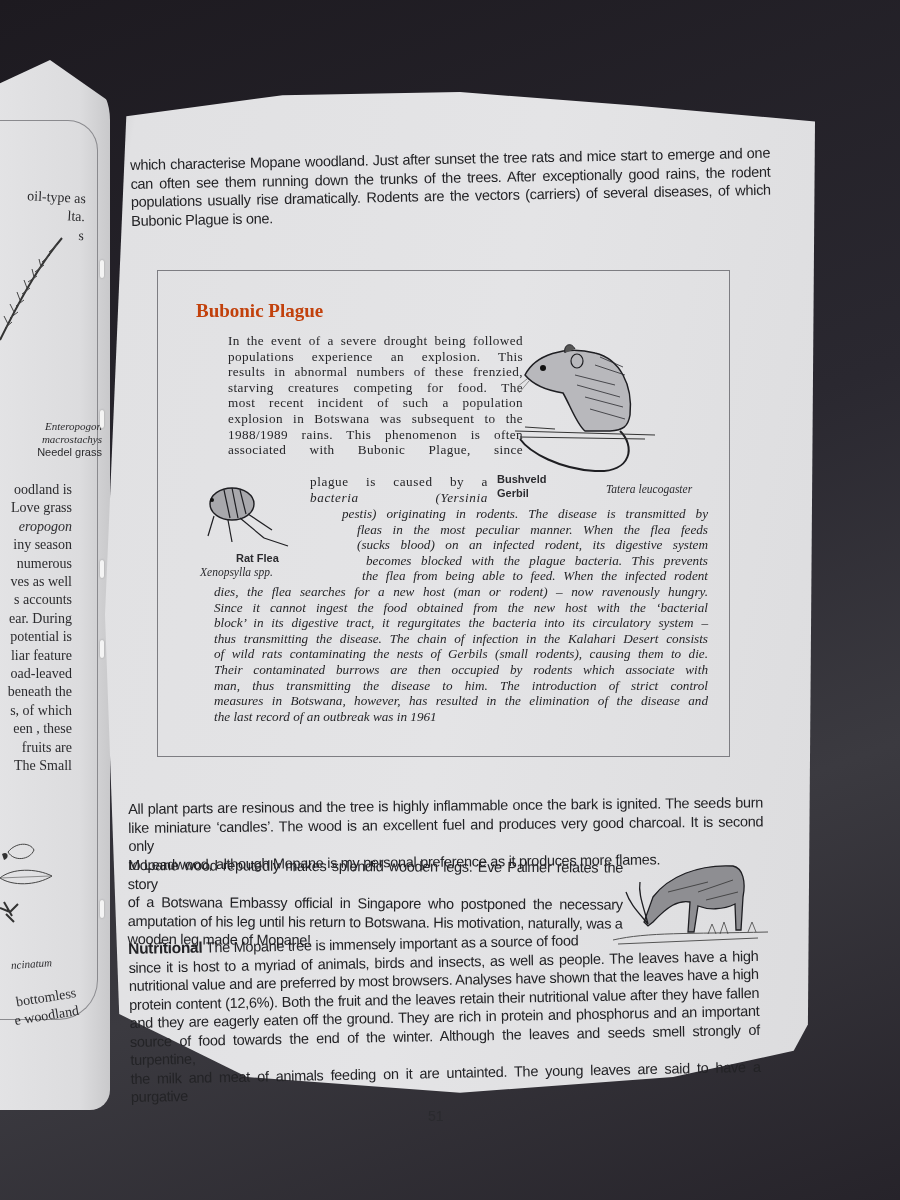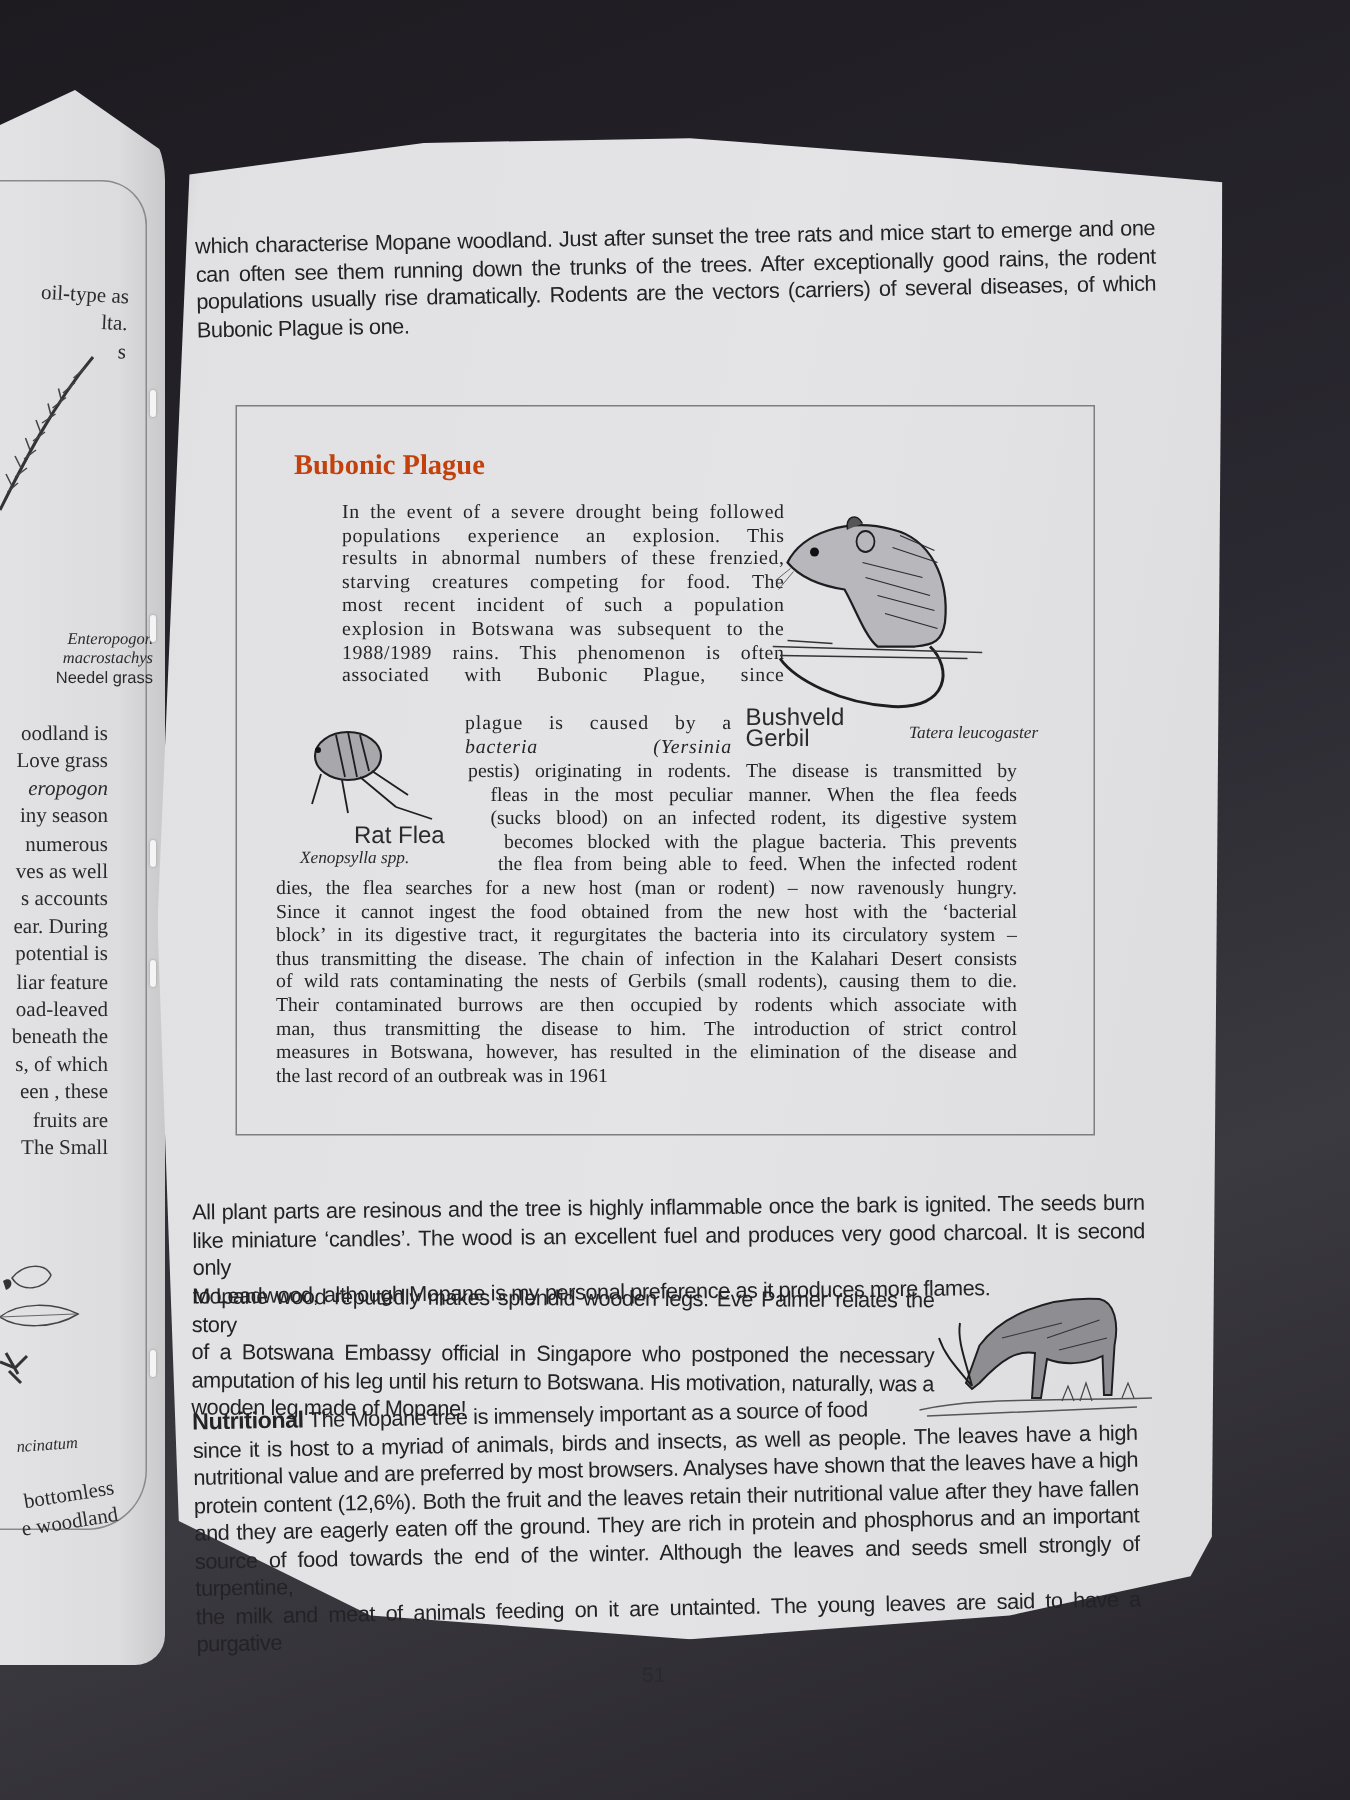--- a/index.html
+++ b/index.html
@@ -51,24 +51,24 @@
     .box-title {
       position: absolute; left: 196px; top: 300px;
       font-family: "Liberation Serif", serif; font-weight: bold; font-size: 19px; color: #c2410c;
     }
     .serif-text {
       position: absolute; font-family: "Liberation Serif", serif; color: #252528;
       font-size: 13.2px; line-height: 15.6px; text-align: justify;
     }
     .box-p1 { left: 196px; top: 333px; width: 295px; letter-spacing: 0.4px; margin-left: 32px; }
     .box-p2 { left: 310px; top: 474px; width: 178px; letter-spacing: 0.6px; }
-    .box-p3 { left: 184px; top: 506px; width: 494px; }
+    .box-p3 { left: 214px; top: 506px; width: 494px; font-style: italic; }
     .rat { position: absolute; left: 515px; top: 335px; }
     .flea { position: absolute; left: 200px; top: 478px; }
-    .cap-sans { position: absolute; font-family: "Liberation Sans", sans-serif; font-size: 16px; color: #2a2a2e; line-height: 14px; }
+    .cap-sans { position: absolute; font-family: "Liberation Sans", sans-serif; font-size: 11px; color: #2a2a2e; line-height: 14px; font-weight: bold; }
     .cap-serif { position: absolute; font-family: "Liberation Serif", serif; font-style: italic; font-size: 11.5px; color: #2a2a2e; line-height: 14px; }
     .body2 { left: 128px; top: 800px; width: 635px; transform: rotate(-0.6deg); }
     .nutri { left: 128px; top: 940px; width: 630px; transform: rotate(-1.1deg); }
     .nutri .hd { font-weight: bold; font-size: 15.5px; }
     .antelope { position: absolute; left: 608px; top: 852px; }
     .page-number { position: absolute; left: 428px; top: 1108px; font-size: 14px; color: #2a2a2e; font-family: "Liberation Sans", sans-serif; }
     .line { display: block; white-space: nowrap; }
     .just { text-align: justify; text-align-last: justify; display: block; }
   </style>
 </head>

